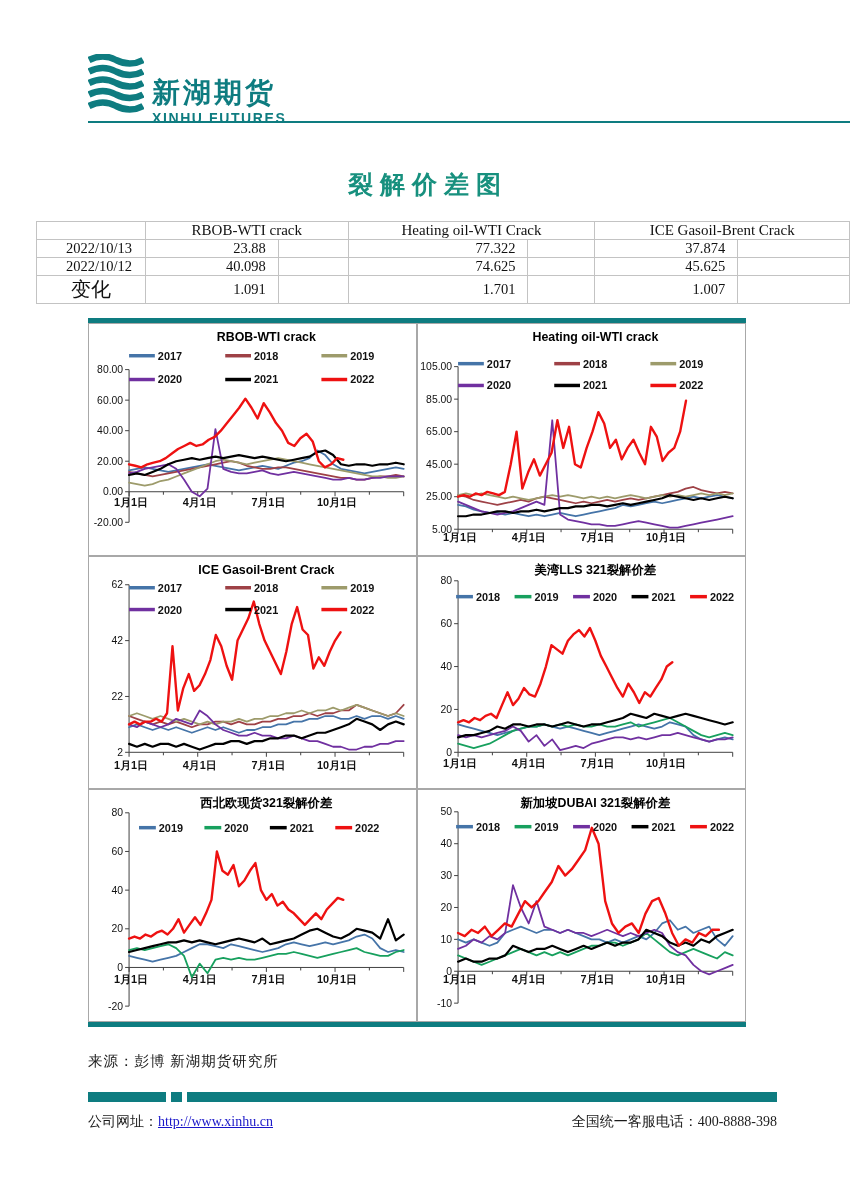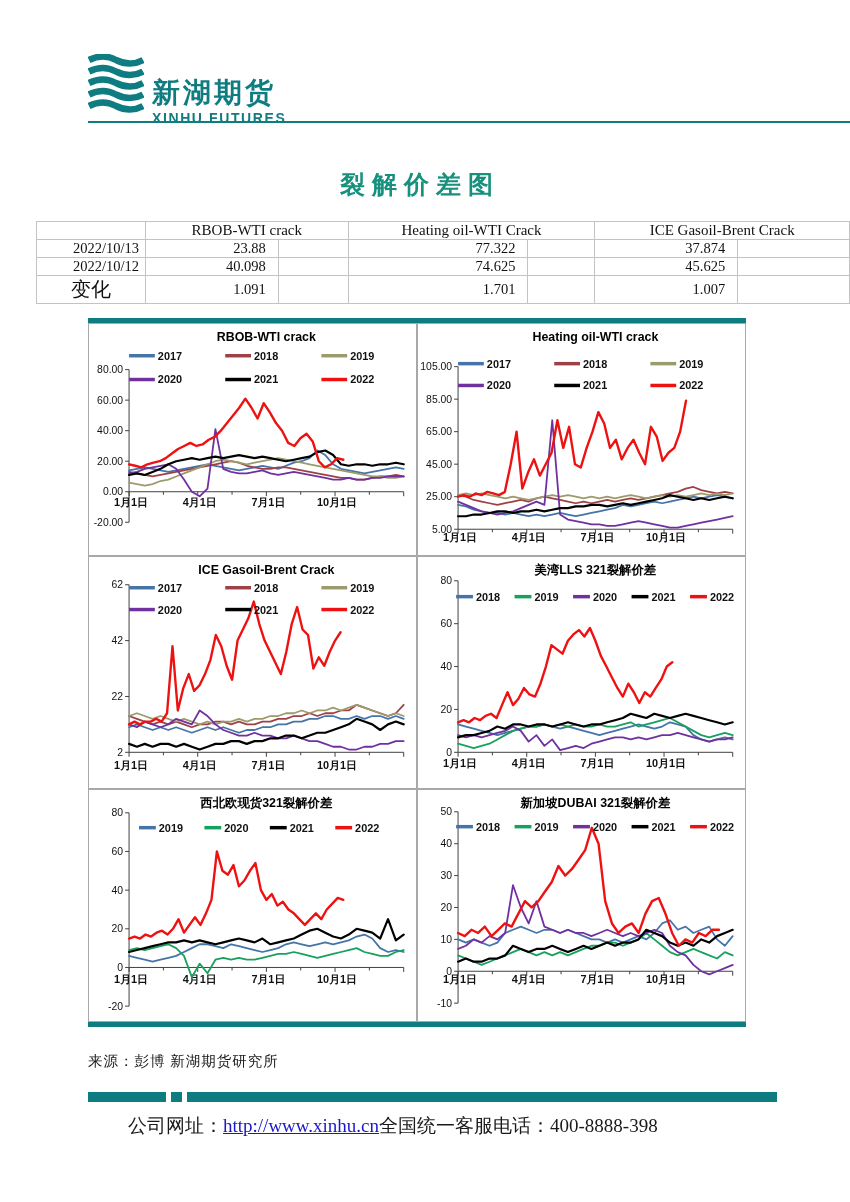--- a/index.html
+++ b/index.html
@@ -7,49 +7,49 @@
         font-family:"Liberation Serif",serif;}
   
   .logo{position:absolute;left:88px;top:54px;display:flex;align-items:flex-start;}
   .logo-text{margin-left:8px;margin-top:24px;}
   .logo-cn{font-family:"Liberation Sans",sans-serif;font-weight:bold;font-size:28px;
            color:var(--teal);letter-spacing:3px;line-height:30px;}
   .logo-en{font-family:"Liberation Sans",sans-serif;font-weight:bold;font-size:14px;
            color:var(--teal);letter-spacing:1.6px;margin-top:2px;}
   .header-rule{position:absolute;left:88px;top:121px;width:762px;height:2px;background:var(--teal);}
   
-  .page-title{position:absolute;left:8px;top:168px;width:824px;text-align:center;
+  .page-title{position:absolute;left:16px;top:168px;width:824px;text-align:center;
               font-weight:bold;font-size:25px;color:var(--title_teal);letter-spacing:7px;}
   
   .quote-table{position:absolute;left:36px;top:221px;border-collapse:collapse;table-layout:fixed;}
   .quote-table td{border:1px solid #c3c3c3;height:16px;font-size:14.5px;color:#111;
                   padding:0 4px;white-space:nowrap;overflow:hidden;}
   .quote-table td.hd{text-align:center;font-size:15px;}
   .quote-table td.num{text-align:right;padding-right:12px;}
-  .quote-table td.date{text-align:right;padding-right:6px;padding-left:29px;}
+  .quote-table td.date{text-align:left;padding-right:6px;padding-left:29px;}
   .quote-table td.chg{text-align:center;font-size:20px;}
   
   .chart-grid{position:absolute;left:88px;top:318px;width:658px;
               border-top:5px solid var(--teal);border-bottom:5px solid var(--teal);
               display:grid;grid-template-columns:329px 329px;}
   .chart-cell{width:329px;height:233px;border:1px solid #a8a8a8;box-sizing:border-box;background:#fff;}
   .chart-cell svg{display:block;}
   .ct{font-family:"Liberation Sans",sans-serif;font-weight:bold;font-size:12.5px;fill:#000;}
   .yt{font-family:"Liberation Sans",sans-serif;font-size:10.5px;fill:#111;}
   .xt{font-family:"Liberation Sans",sans-serif;font-weight:bold;font-size:11px;fill:#111;}
   .lg{font-family:"Liberation Sans",sans-serif;font-weight:bold;font-size:11px;fill:#111;}
   .ax{stroke:#404040;stroke-width:1;}
   
   .source-note{position:absolute;left:88px;top:1052px;font-size:14.5px;color:#1a1a1a;letter-spacing:1px;}
   .band{position:absolute;top:1092px;height:10px;background:var(--teal);}
   .band.b1{left:88px;width:78px;}
   .band.b2{left:171px;width:11px;}
   .band.b3{left:187px;width:590px;}
   .footer-row{position:absolute;left:88px;top:1113px;width:689px;display:flex;
-              justify-content:flex-start;font-size:19px;color:#1a1a1a;margin-left:40px;}
+              justify-content:space-between;font-size:14px;color:#1a1a1a;}
   .site-link{color:#1a17c9;text-decoration:underline;}
 </style>
 </head>
 <body>
 
 <div class="page">
 
   <div class="logo">
     <svg width="56" height="60" viewBox="0 0 56 60">
       <g stroke="#0E7C80" stroke-width="6.5" fill="none">

